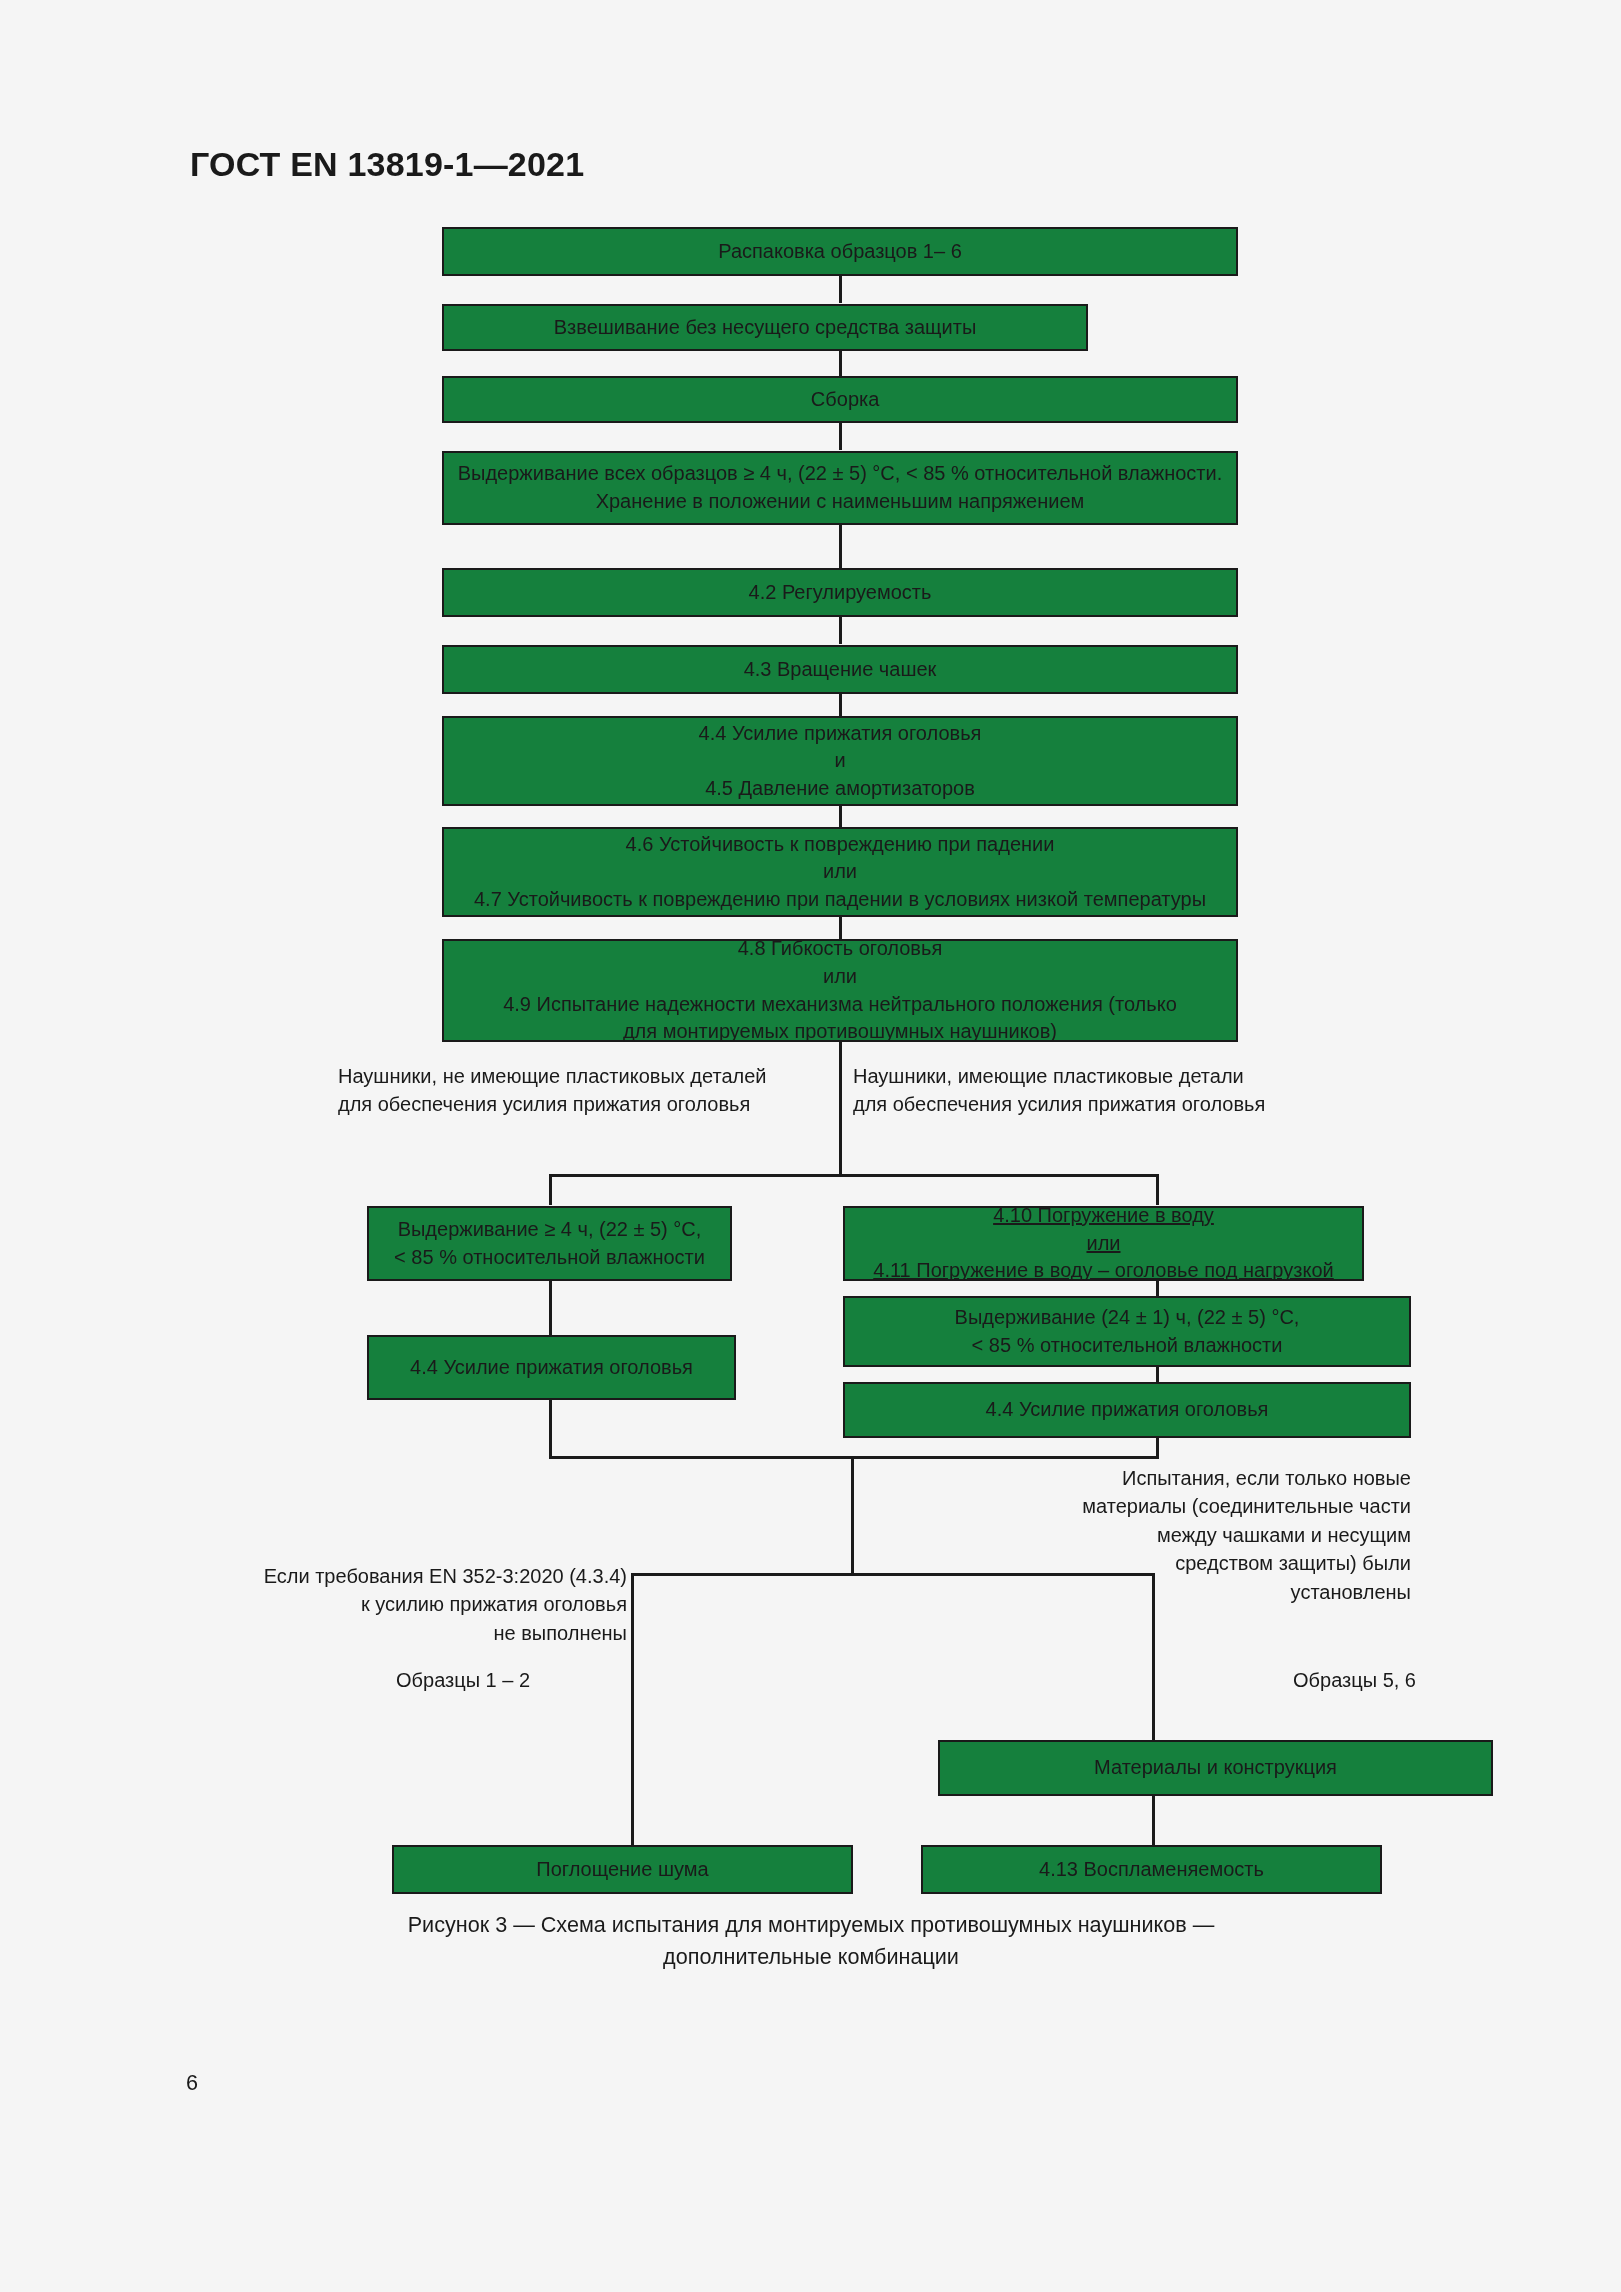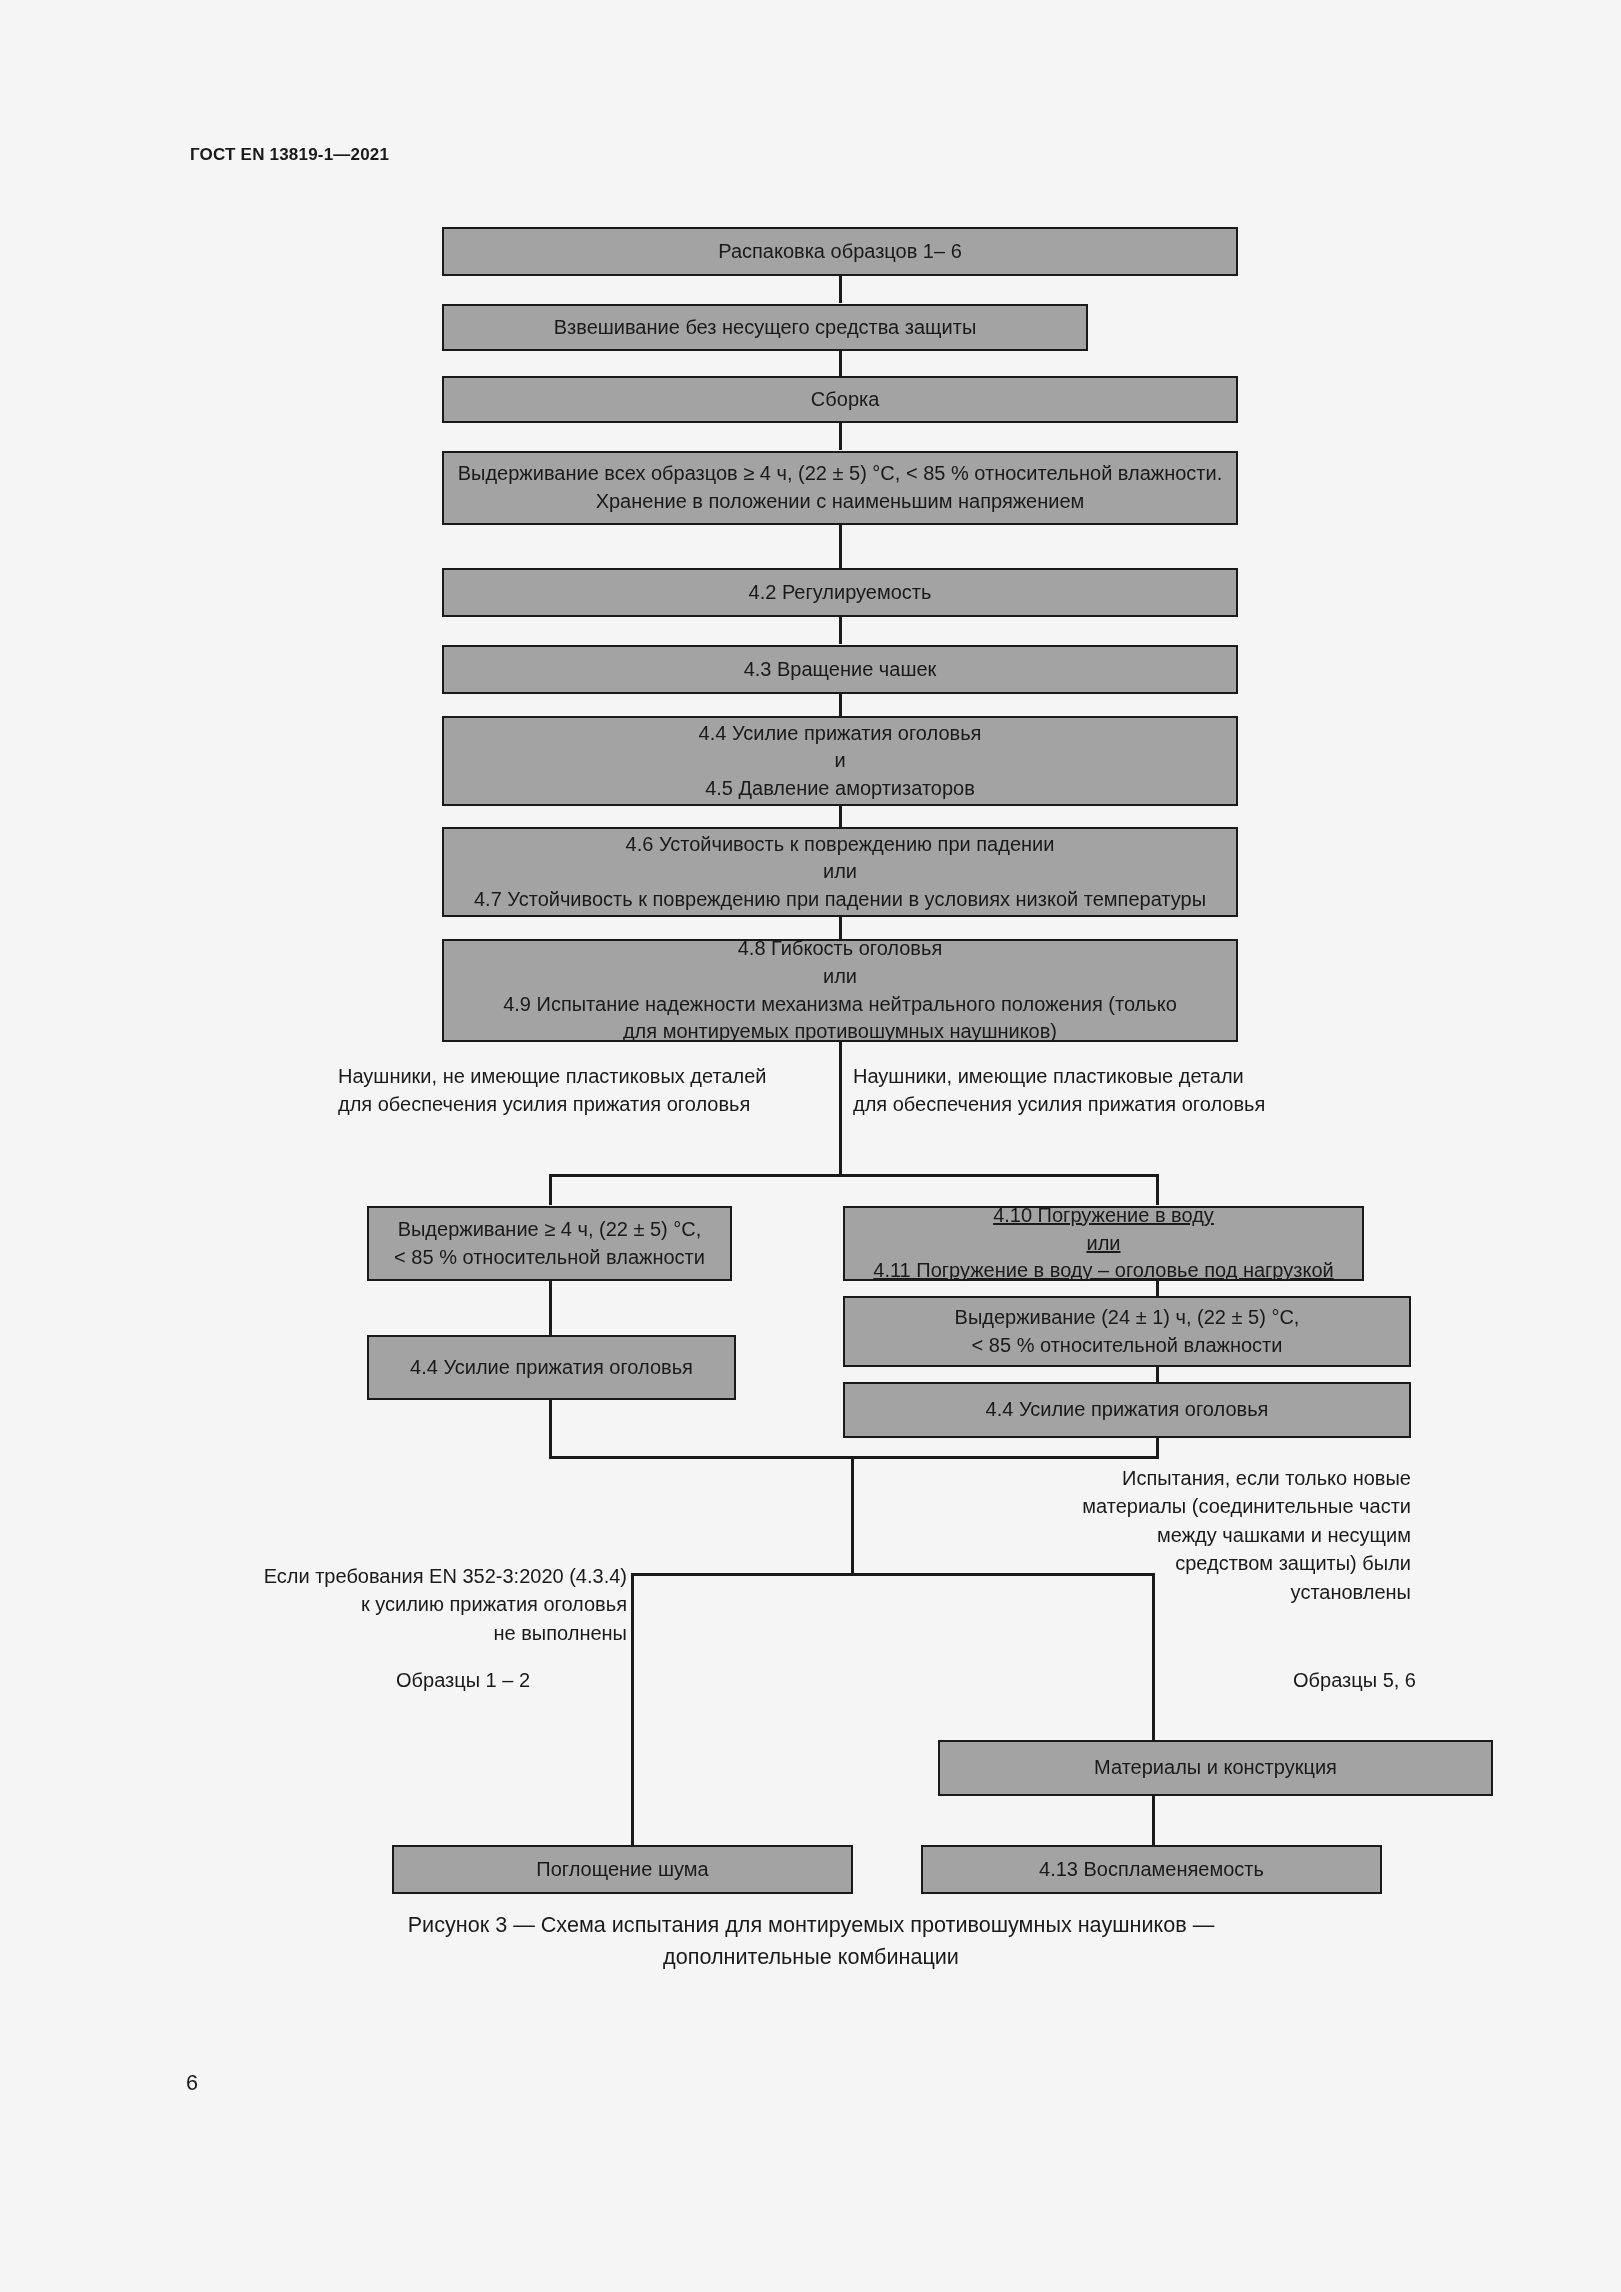--- a/index.html
+++ b/index.html
@@ -20,21 +20,21 @@
   .page {
     position: absolute;
     inset: 0;
     background: #f5f5f5;
   }
 
   .doc-header {
     position: absolute;
     left: 190px;
     top: 145px;
-    font-size: 17px;
+    font-size: 34px;
     font-weight: bold;
     letter-spacing: 0.2px;
     white-space: nowrap;
   }
 
   .page-number {
     position: absolute;
     left: 186px;
     top: 2070px;
     font-size: 21.6px;
@@ -47,21 +47,21 @@
     top: 0;
     width: 1621px;
     height: 2293px;
   }
 
   
   .node {
     position: absolute;
     box-sizing: border-box;
     border: 2.9px solid #1a1a1a;
-    background: #a3a3a3;
+    background: #15803d;
     display: flex;
     align-items: center;
     justify-content: center;
     text-align: center;
     font-size: 20px;
     line-height: 1.38;
     padding: 3.9px 9.8px;
     z-index: 3;
     white-space: pre-line;
   }

